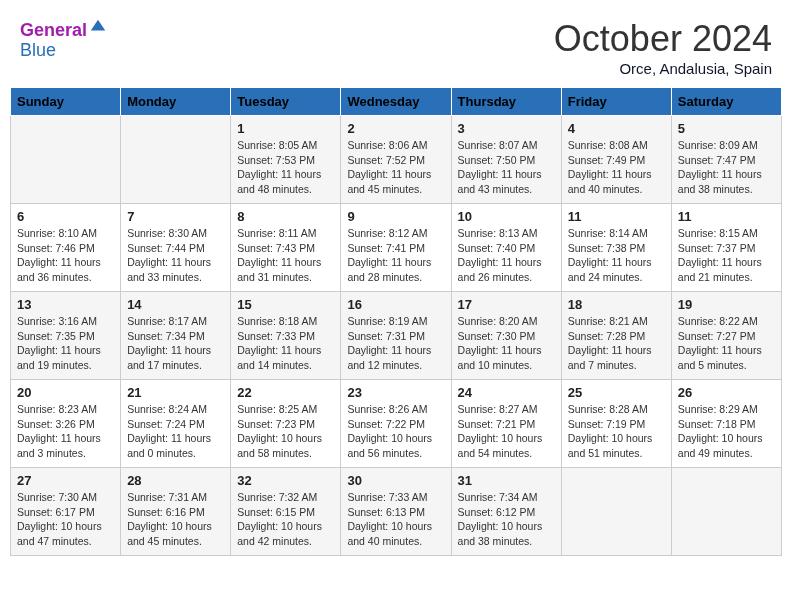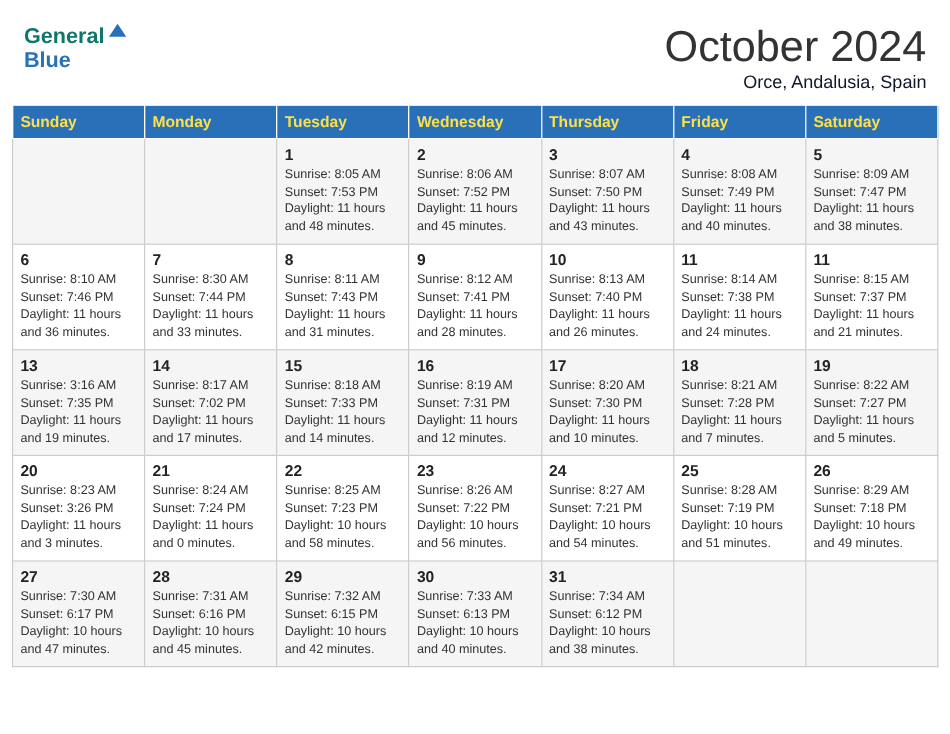--- a/index.html
+++ b/index.html
@@ -20,21 +20,21 @@
       display: flex;
       align-items: center;
     }
     .logo-text {
       font-size: 18px;
       font-weight: bold;
       color: #333;
       line-height: 1.1;
     }
     .logo-text span {
-      color: #0f766e;
+      color: #a21caf;
     }
     .logo-icon {
       width: 18px;
       height: 18px;
       margin-left: 2px;
     }
     .title-block {
       text-align: right;
     }
     .month-title {
@@ -46,21 +46,21 @@
       font-size: 15px;
       color: #0f172a;
     }
     table {
       width: 100%;
       border-collapse: collapse;
       margin-top: 6px;
     }
     thead tr th {
       background-color: #2970b8;
-      color: #fde047;
+      color: #000000;
       font-size: 13px;
       font-weight: bold;
       padding: 6px 6px;
       text-align: left;
       border: 1px solid #fff;
     }
     tbody tr td {
       border: 1px solid #ccc;
       vertical-align: top;
       padding: 5px 6px;
@@ -93,21 +93,21 @@
 
 <div class="header">
   <div class="logo">
     <div>
       <div class="logo-text">
         <span>General</span><svg class="logo-icon" viewBox="0 0 20 20">
             <polygon points="2,14 10,2 18,14" fill="#2970b8"></polygon>
           </svg>
       </div>
       <div class="logo-text">
-        <span style="color:#2970b8;font-weight:bold;">Blue</span>
+        <span style="color:#2970b8;font-weight:normal;">Blue</span>
       </div>
     </div>
   </div>
   <div class="title-block">
     <div class="month-title">October 2024</div>
     <div class="location">Orce, Andalusia, Spain</div>
   </div>
 </div>
 
 <table>
@@ -204,21 +204,21 @@
       <tr>
         <td>
           <span class="day-number">13</span>
           <div class="day-info">Sunrise: 3:16 AM
 Sunset: 7:35 PM
 Daylight: 11 hours and 19 minutes.</div>
         </td>
         <td>
           <span class="day-number">14</span>
           <div class="day-info">Sunrise: 8:17 AM
-Sunset: 7:02 PM
+Sunset: 7:34 PM
 Daylight: 11 hours and 17 minutes.</div>
         </td>
         <td>
           <span class="day-number">15</span>
           <div class="day-info">Sunrise: 8:18 AM
 Sunset: 7:33 PM
 Daylight: 11 hours and 14 minutes.</div>
         </td>
         <td>
           <span class="day-number">16</span>
@@ -296,21 +296,21 @@
 Sunset: 6:17 PM
 Daylight: 10 hours and 47 minutes.</div>
         </td>
         <td>
           <span class="day-number">28</span>
           <div class="day-info">Sunrise: 7:31 AM
 Sunset: 6:16 PM
 Daylight: 10 hours and 45 minutes.</div>
         </td>
         <td>
-          <span class="day-number">29</span>
+          <span class="day-number">32</span>
           <div class="day-info">Sunrise: 7:32 AM
 Sunset: 6:15 PM
 Daylight: 10 hours and 42 minutes.</div>
         </td>
         <td>
           <span class="day-number">30</span>
           <div class="day-info">Sunrise: 7:33 AM
 Sunset: 6:13 PM
 Daylight: 10 hours and 40 minutes.</div>
         </td>

